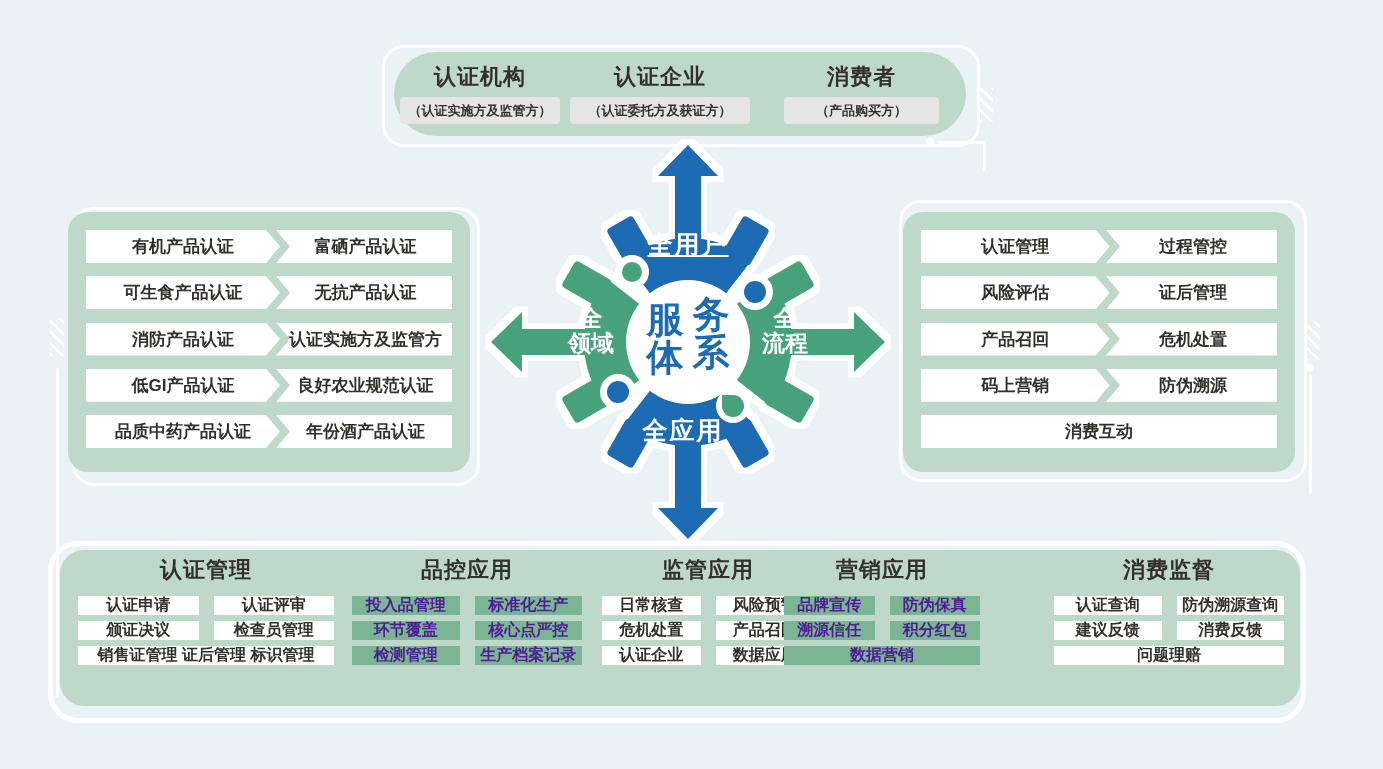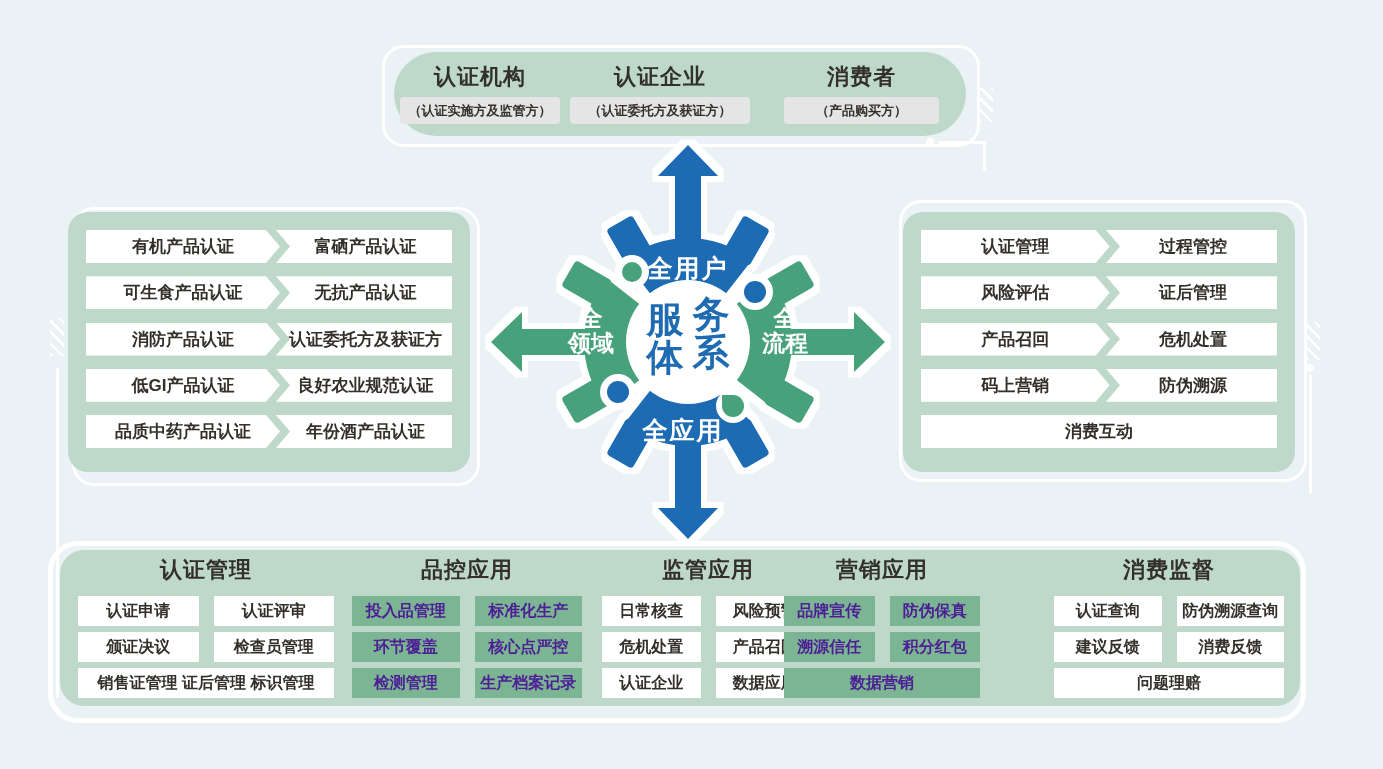--- a/index.html
+++ b/index.html
@@ -35,21 +35,21 @@
   .duo-row{position:relative;height:33px;}
   .cellL,.cellR,.cellFull{position:absolute;top:0;bottom:0;background:#ffffff;display:flex;align-items:center;justify-content:center;
     font-size:17px;color:#33302b;white-space:nowrap;}
   .cellL{left:0;width:53%;clip-path:polygon(0 0,calc(100% - 14px) 0,100% 50%,calc(100% - 14px) 100%,0 100%);}
   .cellR{left:50%;right:0;clip-path:polygon(7px 0,100% 0,100% 100%,7px 100%,21px 50%);padding-left:10px;}
   .cellFull{left:0;right:0;}
 
   
   .bcol{position:absolute;top:556px;z-index:3;}
   .btitle{text-align:center;font-size:22px;color:#33302b;height:34px;line-height:28px;letter-spacing:1px;}
-  .brow{display:flex;gap:15px;height:30px;margin-top:6px;}
+  .brow{display:flex;gap:15px;height:19px;margin-top:6px;}
   .bcell{flex:1;background:#ffffff;display:flex;align-items:center;justify-content:center;
     font-size:16px;color:#33302b;white-space:nowrap;}
   .bcell.green{background:#7cb593;color:#4c1d95;}
 
   
   .glabel{position:absolute;z-index:5;color:#ffffff;text-align:center;white-space:nowrap;}
   #label-top,#label-bottom{width:120px;font-size:25px;letter-spacing:2px;}
   #label-left,#label-right{width:80px;font-size:23px;line-height:25px;}
   #core-text{position:absolute;z-index:5;left:618px;top:301px;width:140px;color:#1e6bb2;}
   .core-row{display:flex;justify-content:center;gap:9px;height:38px;align-items:center;font-size:37px;}
@@ -96,21 +96,21 @@
     <div class="duo-row">
       <div class="cellL">有机产品认证</div>
       <div class="cellR">富硒产品认证</div>
     </div>
     <div class="duo-row">
       <div class="cellL">可生食产品认证</div>
       <div class="cellR">无抗产品认证</div>
     </div>
     <div class="duo-row">
       <div class="cellL">消防产品认证</div>
-      <div class="cellR">认证委托方及获证方</div>
+      <div class="cellR">认证实施方及监管方</div>
     </div>
     <div class="duo-row">
       <div class="cellL">低GI产品认证</div>
       <div class="cellR">良好农业规范认证</div>
     </div>
     <div class="duo-row">
       <div class="cellL">品质中药产品认证</div>
       <div class="cellR">年份酒产品认证</div>
     </div>
   </div>
@@ -172,21 +172,21 @@
     <circle cx="-56" cy="-70" r="17" fill="#ffffff"></circle>
     <circle cx="67" cy="-50" r="18" fill="#ffffff"></circle>
     <circle cx="-70" cy="50" r="18" fill="#ffffff"></circle>
     <circle cx="45" cy="64" r="17" fill="#ffffff"></circle>
     <circle cx="-56" cy="-70" r="10" fill="#47a27b"></circle>
     <circle cx="67" cy="-50" r="11" fill="#1d6bb3"></circle>
     <circle cx="-70" cy="50" r="11" fill="#1d6bb3"></circle>
     <path d="M 45 53 A 11 11 0 1 1 34 64 L 34 53 Z" fill="#47a27b"></path>
   </svg>
 
-  <div class="glabel" id="label-top" style="left:628px;top:252px;">全用户</div>
+  <div class="glabel" id="label-top" style="left:628px;top:228px;text-decoration:underline;">全用户</div>
   <div class="glabel" id="label-bottom" style="left:623px;top:414px;">全应用</div>
   <div class="glabel" id="label-left" style="left:551px;top:306px;">
     <div>全</div>
     <div>领域</div>
   </div>
   <div class="glabel" id="label-right" style="left:745px;top:306px;">
     <div>全</div>
     <div>流程</div>
   </div>
   <div id="core-text">

